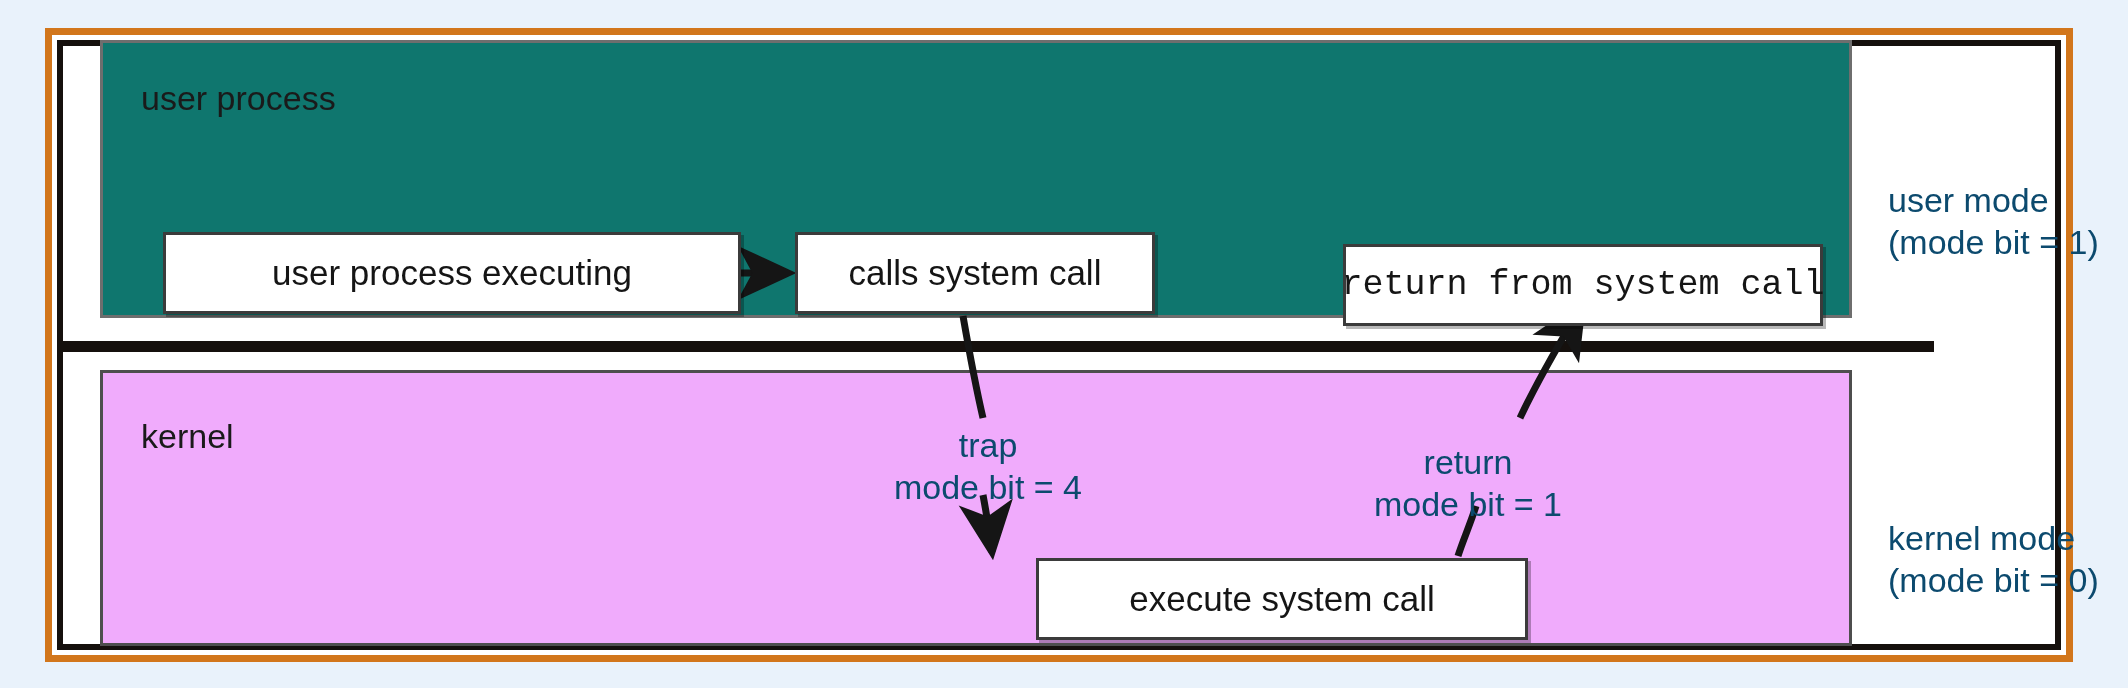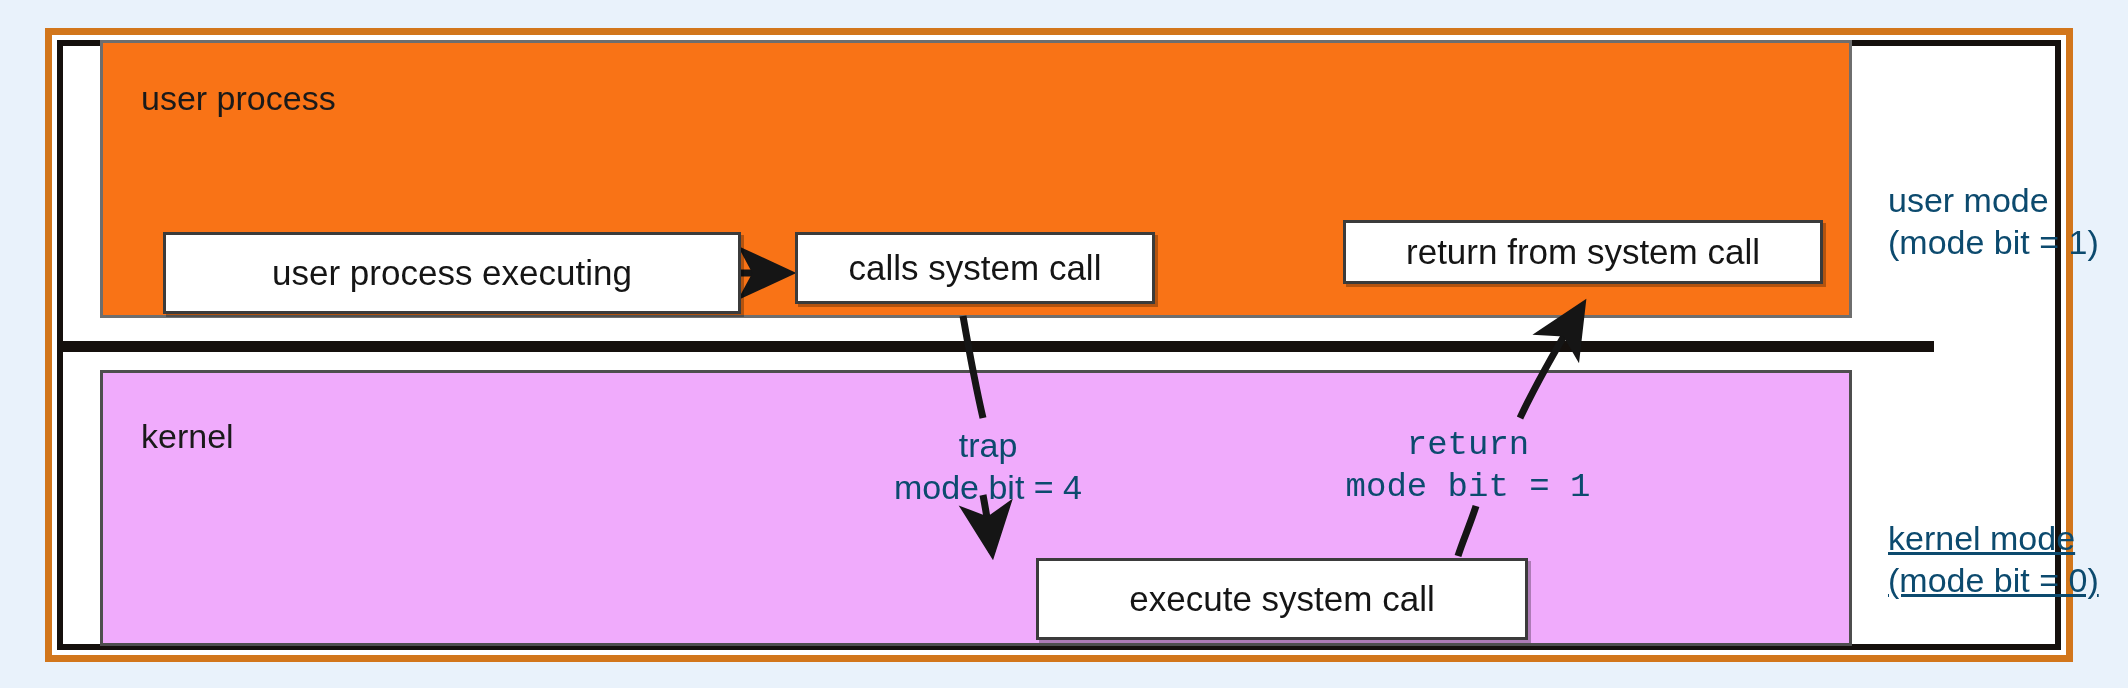--- a/index.html
+++ b/index.html
@@ -31,21 +31,21 @@
   #canvas{position:absolute;left:58px;top:40px;width:2002px;height:608px;}
 
   
   .band{
     position:absolute;
     border:3px solid #6e6e6e;
     box-sizing:border-box;
   }
   .band.user{
     left:42px;top:0px;width:1752px;height:278px;
-    background:#f97316;
+    background:#0f766e;
   }
   .band.kernel{
     left:42px;top:330px;width:1752px;height:276px;
     background:#f0abfc;
     border-color:#4e4e4e;
   }
   .band-label{
     position:absolute;left:38px;top:36px;
     font-size:34px;color:#1a1a1a;white-space:nowrap;
   }
@@ -61,40 +61,40 @@
   .pbox{
     position:absolute;
     background:#ffffff;
     border:3px solid #3b3b3b;
     box-sizing:border-box;
     display:flex;align-items:center;justify-content:center;
     font-size:35px;color:#151515;white-space:nowrap;
     box-shadow:3px 3px 0 rgba(0,0,0,.28);
   }
   #box-exec   {left:105px; top:192px; width:578px; height:82px;}
-  #box-calls  {left:737px; top:192px; width:360px; height:72px;}
-  #box-return {left:1285px;top:180px; width:480px; height:64px;}
+  #box-calls  {left:737px; top:192px; width:360px; height:82px;}
+  #box-return {left:1285px;top:204px; width:480px; height:82px;font-family:Liberation Mono, monospace;}
   #box-kexec  {left:978px; top:518px; width:492px; height:82px;}
 
   
   .translabel{
     position:absolute;
     font-size:34px;color:#0c4a6e;
     text-align:center;line-height:1.23;white-space:nowrap;
   }
   #label-trap  {left:765px; top:385px; width:330px;}
-  #label-return{left:1245px;top:385px; width:330px;font-family:Liberation Mono, monospace;}
+  #label-return{left:1245px;top:402px; width:330px;}
 
   
   .moderight{
     position:absolute;
     font-size:34px;color:#0c4a6e;line-height:1.23;white-space:nowrap;
   }
   #mode-user  {left:1830px;top:140px;}
-  #mode-kernel{left:1830px;top:478px;text-decoration:underline;}
+  #mode-kernel{left:1830px;top:478px;}
 
   
   #connectors{position:absolute;left:0;top:0;width:2002px;height:608px;overflow:visible;}
 </style>
 </head>
 <body>
 
 <div id="stage">
 
   <div class="frame-orange">

